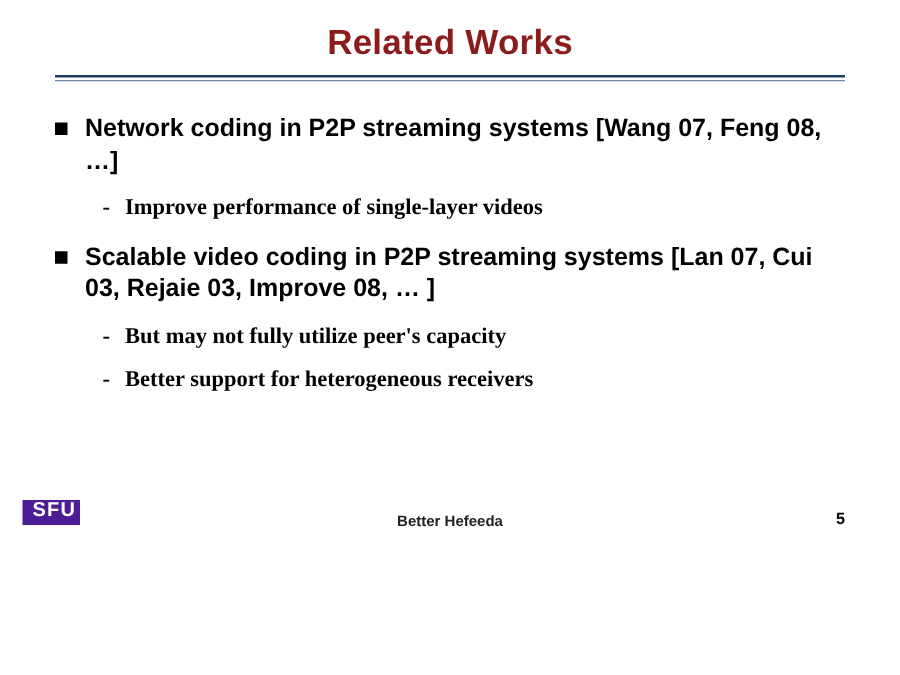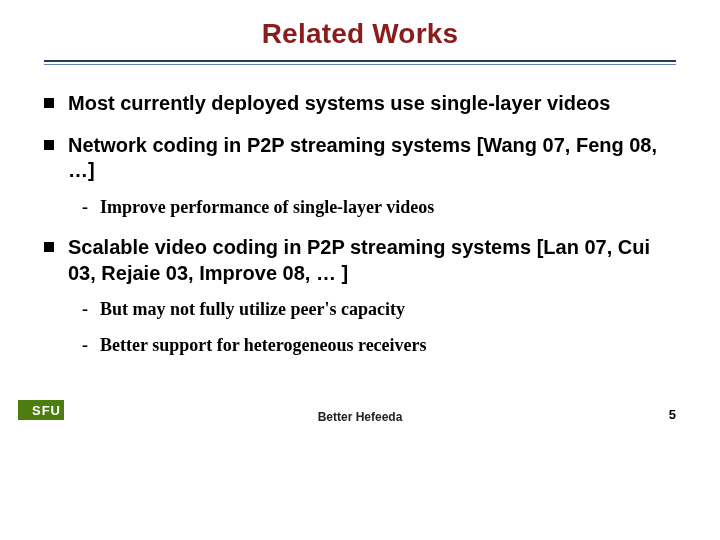--- a/index.html
+++ b/index.html
@@ -12,35 +12,32 @@
   .bullets > li { position: relative; padding-left: 24px; font-size: 20px; font-weight: bold; line-height: 1.28; margin-bottom: 16px; }
   .bullets > li::before {
     content: ""; position: absolute; left: 0; top: 7px; width: 10px; height: 10px; background: #000;
   }
   .sublist { list-style: none; margin-top: 10px; }
   .sublist > li { position: relative; padding-left: 18px; font-size: 18px; font-weight: bold; line-height: 1.3; margin-top: 12px; margin-left: 14px; font-family: Liberation Serif, serif; }
   .sublist > li::before { content: "-"; position: absolute; left: 0; top: 0; }
   .footer { position: absolute; left: 0; right: 0; bottom: 16px; height: 24px; }
   .author { position: absolute; left: 0; right: 0; bottom: 0; text-align: center; font-size: 12px; font-weight: bold; color: #222; }
   .pagenum { position: absolute; right: 44px; bottom: 2px; font-size: 13px; font-weight: bold; color: #000; }
-  .logo { position: absolute; left: 18px; bottom: 4px; width: 46px; height: 20px; background: #4d7c0f; color: #fff; font-size: 13px; font-weight: bold; letter-spacing: 1px; display: flex; align-items: flex-end; justify-content: flex-end; padding: 0 3px 2px 0; }
+  .logo { position: absolute; left: 18px; bottom: 4px; width: 46px; height: 20px; background: #4c1d95; color: #fff; font-size: 16px; font-weight: bold; letter-spacing: 1px; display: flex; align-items: flex-end; justify-content: flex-end; padding: 0 3px 2px 0; }
 </style>
 </head>
 <body>
 
 <div class="slide">
 
   <h1 class="title">Related Works</h1>
   <div class="rule1"></div>
   <div class="rule2"></div>
 
   <ul class="bullets">
-    <li>
-      <span>Most currently deployed systems use single-layer videos</span>
-    </li>
     <li>
       <span>Network coding in P2P streaming systems [Wang 07, Feng 08, …]</span>
       <ul class="sublist">
         <li>Improve performance of single-layer videos</li>
       </ul>
     </li>
     <li>
       <span>Scalable video coding in P2P streaming systems [Lan 07, Cui 03, Rejaie 03, Improve 08, … ]</span>
       <ul class="sublist">
         <li>But may not fully utilize peer's capacity</li>

